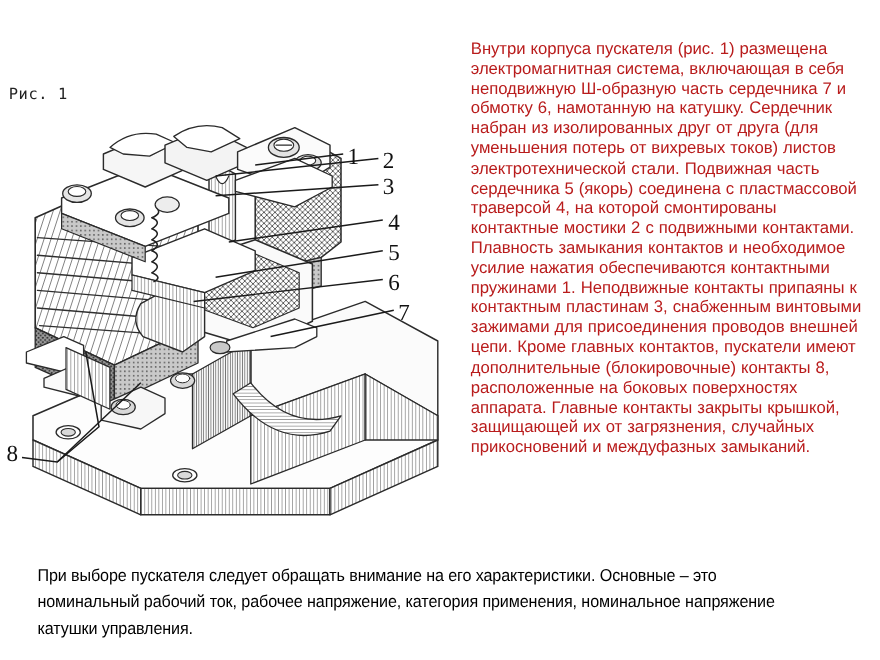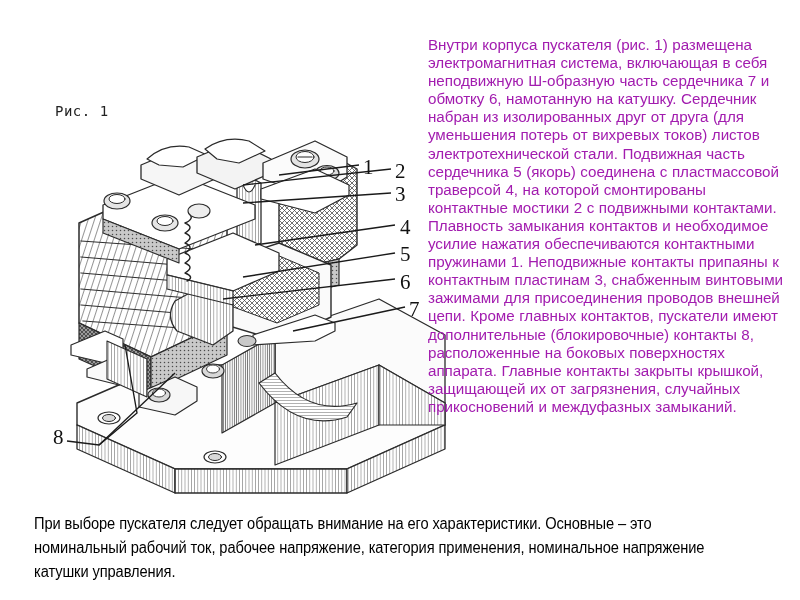--- a/index.html
+++ b/index.html
@@ -22,24 +22,23 @@
     left: 0; top: 0;
     width: 800px;
     height: 600px;
     background: #ffffff;
   }
 
   
   #figure-panel {
     position: absolute;
     left: 0px;
-    top: 73px;
+    top: 48px;
     width: 420px;
     height: 440px;
-    margin-left: 47px;
   }
   #figure-caption {
     position: absolute;
     left: 8px;
     top: 30px;
     font-family: "DejaVu Sans Mono", "Liberation Mono", monospace;
     font-size: 14px;
     letter-spacing: 0.5px;
     color: #222;
     white-space: nowrap;
@@ -65,21 +64,21 @@
   
   #body-text {
     position: absolute;
     left: 428px;
     top: 36px;
     width: 362px;
     font-family: "Liberation Sans", sans-serif;
     font-size: 15.2px;
     line-height: 18.1px;
     text-align: left;
-    color: #a21caf;
+    color: #b91c1c;
     letter-spacing: -0.05px;
     word-spacing: 0.4px;
   }
 
   
   #footer-text {
     position: absolute;
     left: 34px;
     top: 512px;
     width: 740px;

